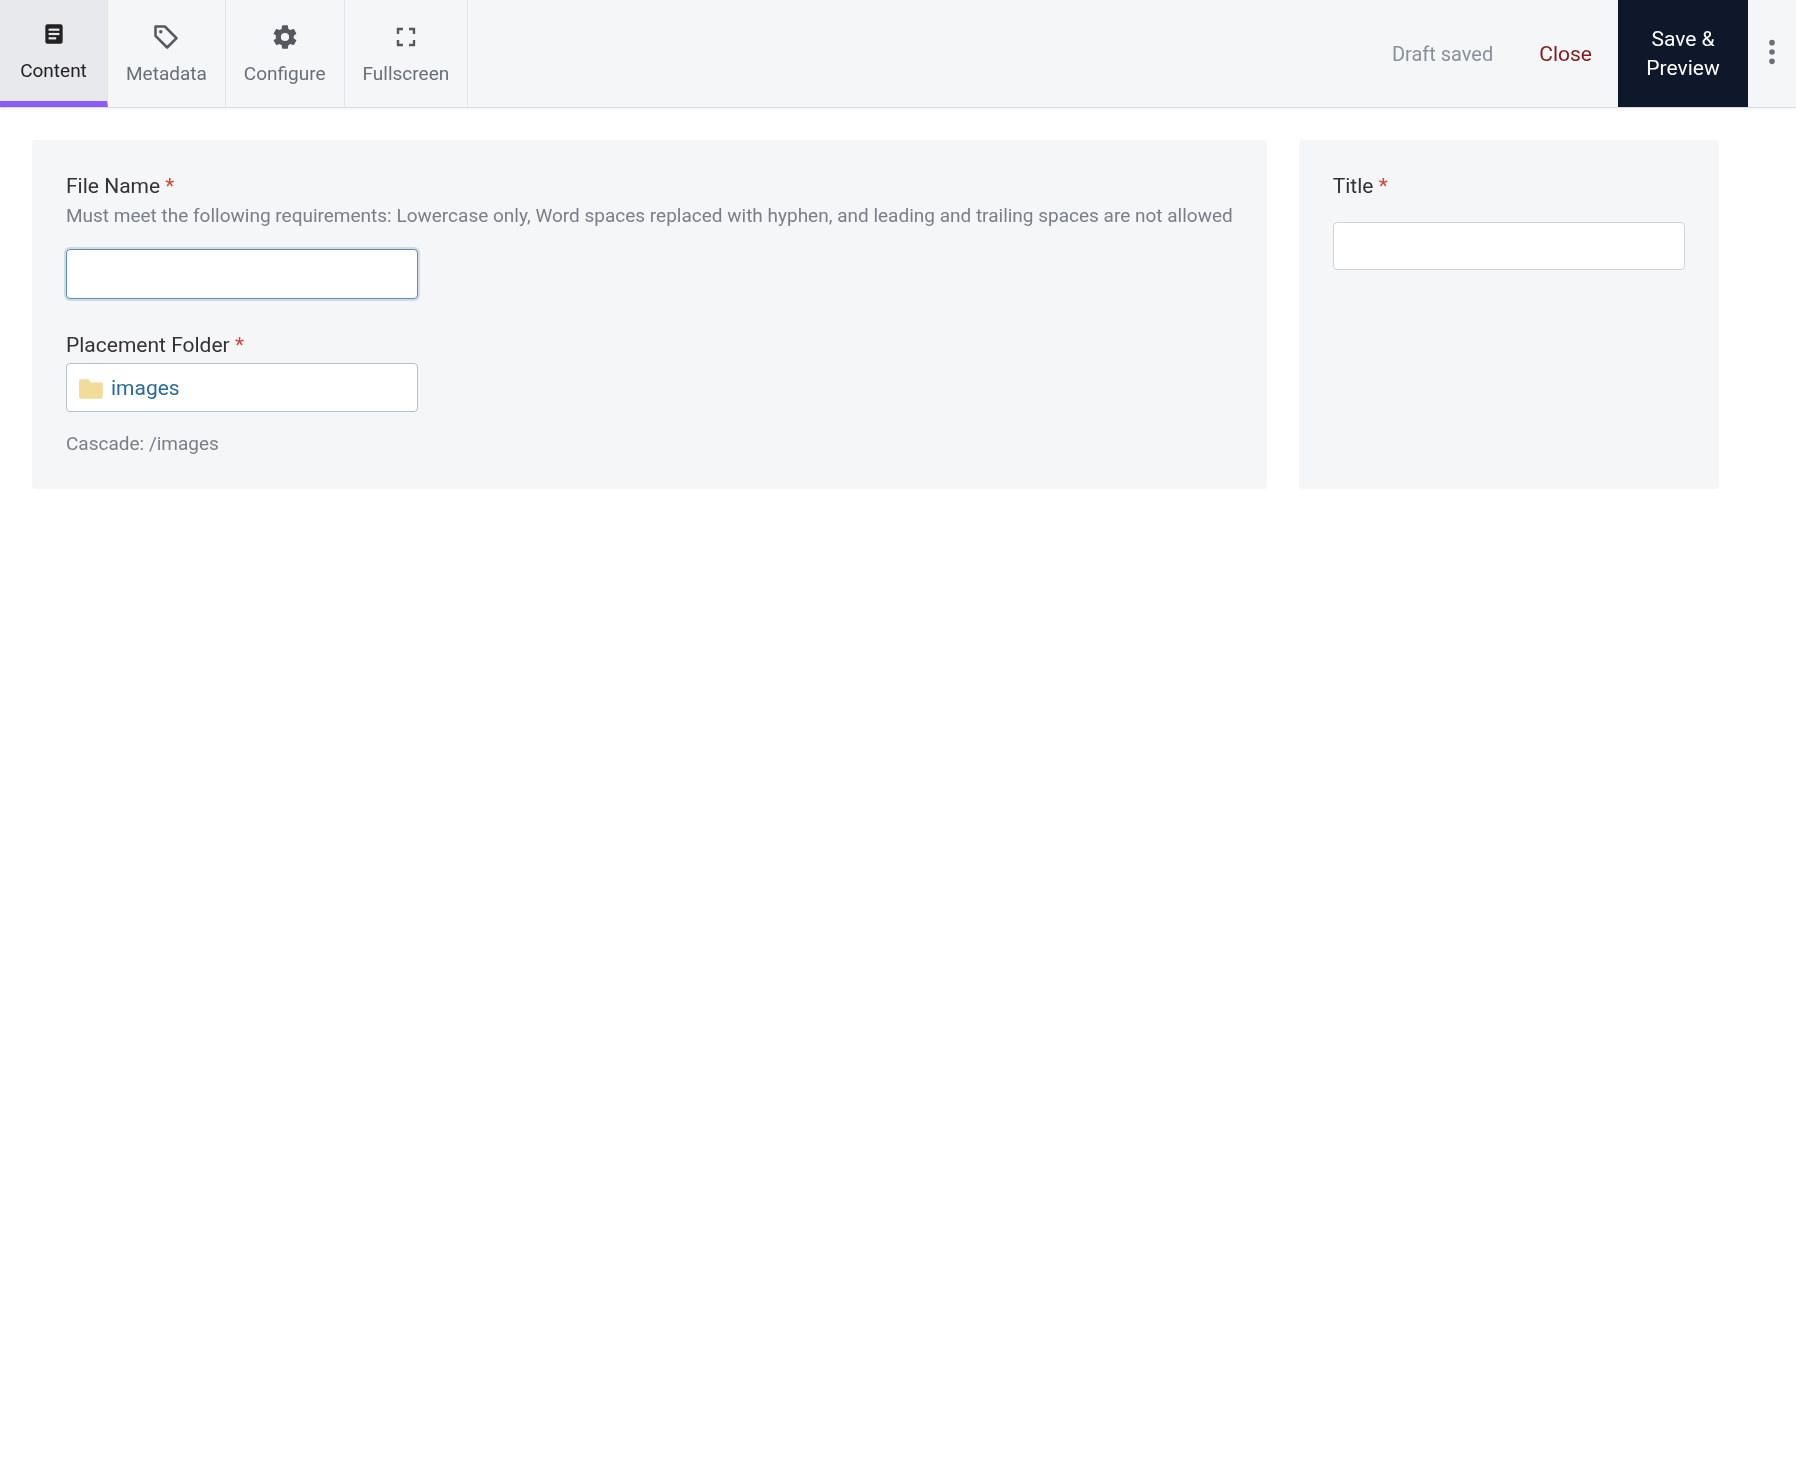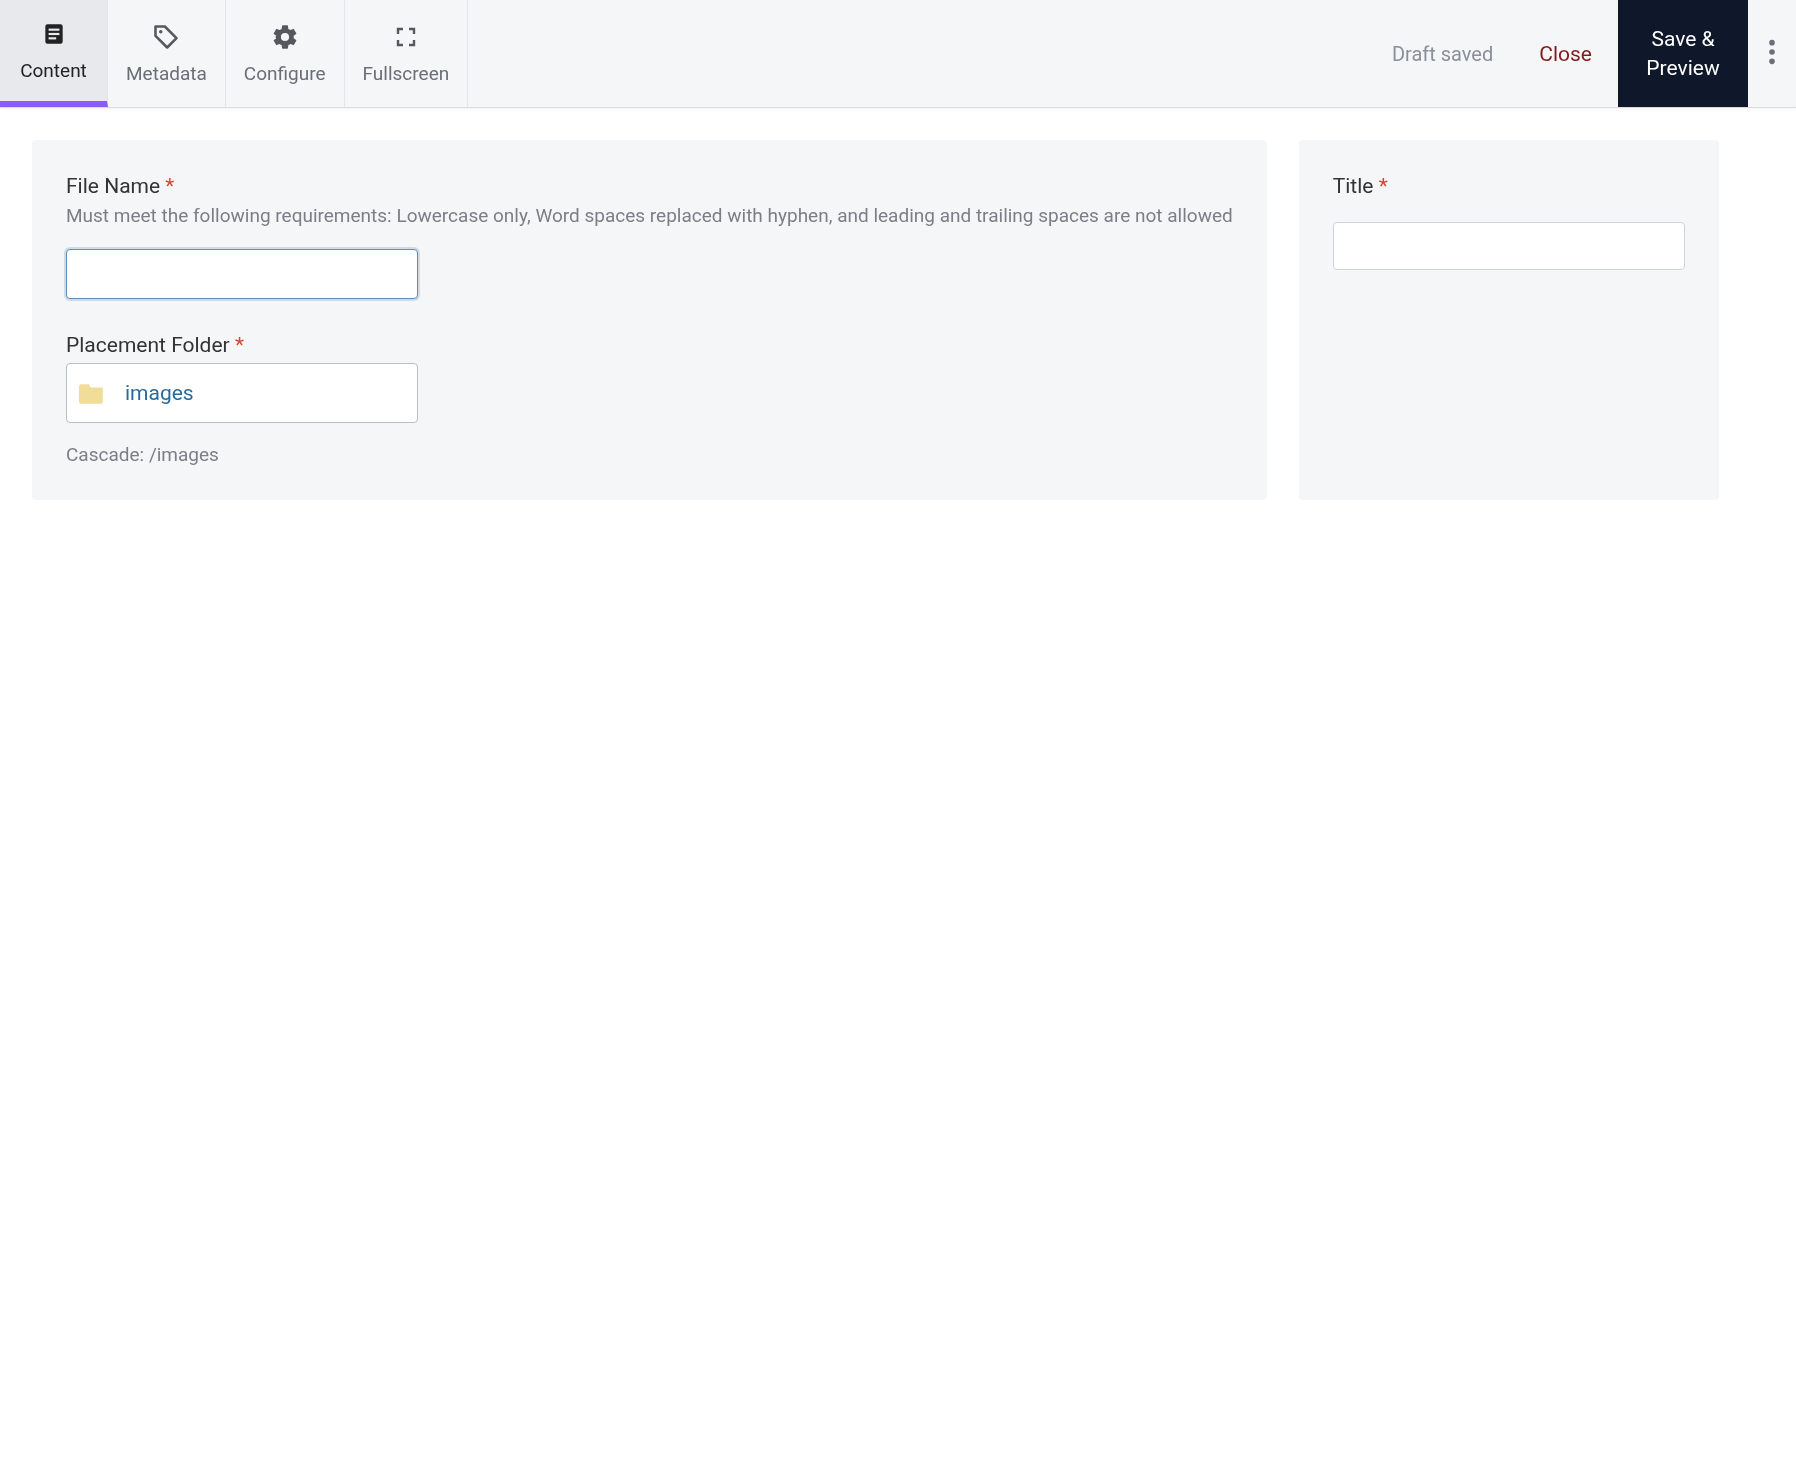--- a/index.html
+++ b/index.html
@@ -124,28 +124,28 @@
       padding: 0 12px;
       font-size: 20px;
       color: #333;
     }
     .text-input.focused {
       border-color: #5f8db5;
       box-shadow: 0 0 0 2px rgba(95,141,181,0.25);
     }
     .folder-picker {
       width: 352px;
-      height: 60px;
+      height: 49px;
       border: 1px solid #b8bec7;
       border-radius: 4px;
       background: #fff;
       display: flex;
       align-items: center;
       padding: 0 12px;
-      gap: 20px;
+      gap: 6px;
       cursor: pointer;
     }
     .folder-icon-box {
       display: flex;
       align-items: center;
     }
     .folder-name {
       color: #2a6b9b;
       font-size: 21px;
     }

